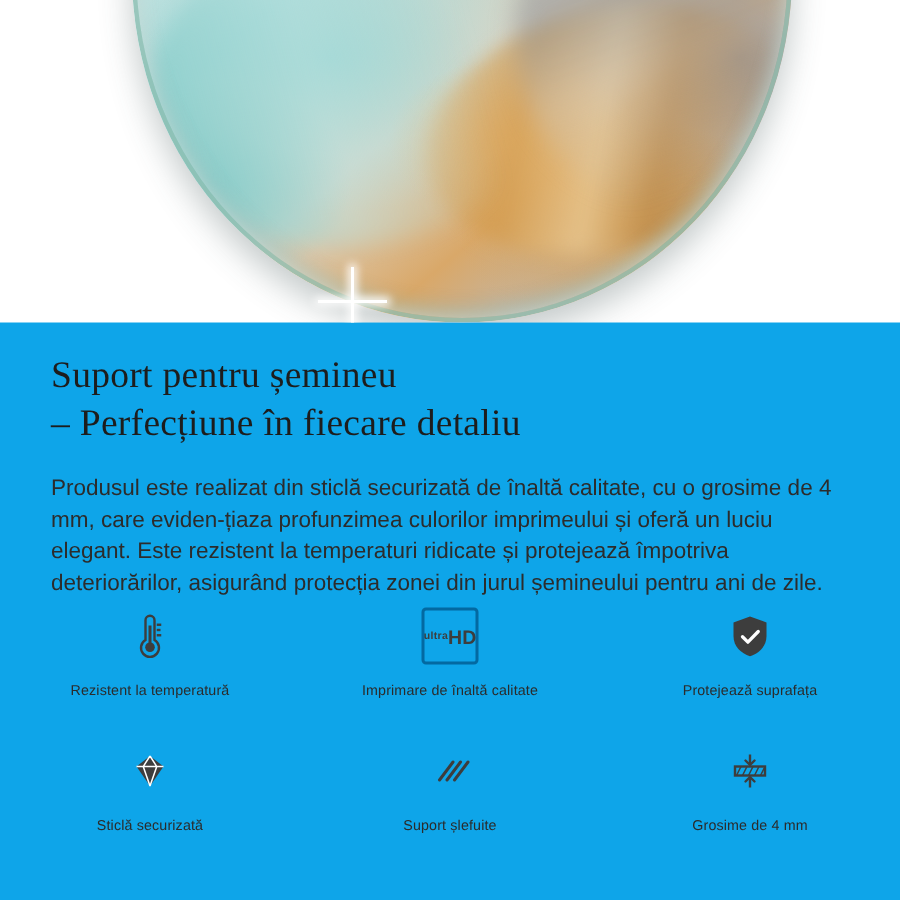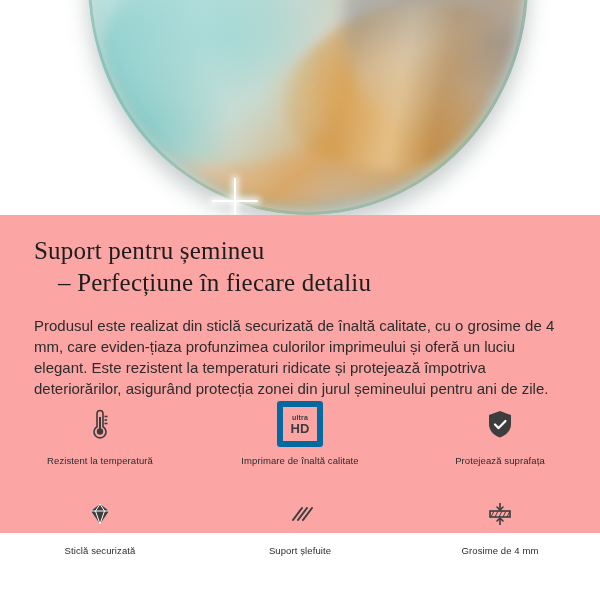--- a/index.html
+++ b/index.html
@@ -9,22 +9,22 @@
   body {
     width: 600px;
     height: 600px;
     overflow: hidden;
     background: #ffffff;
     font-family: "Liberation Sans", sans-serif;
   }
   .page {
     position: relative;
     width: 600px;
-    height: 533px;
-    background: #fca5a5;
+    height: 600px;
+    background: #0ea5e9;
   }
 
   
   .hero {
     position: absolute;
     left: 0;
     top: 0;
     width: 600px;
     height: 215px;
     overflow: hidden;
@@ -128,21 +128,20 @@
     padding: 20px 34px 0 34px;
     font-family: "Liberation Serif", serif;
     font-size: 25px;
     line-height: 32px;
     font-weight: 400;
     color: #1d1d1d;
     letter-spacing: 0.2px;
   }
   .headline .line2 {
     display: block;
-    margin-left: 24px;
   }
   .body-copy {
     margin: 0;
     padding: 16px 44px 0 34px;
     font-size: 15px;
     line-height: 21px;
     color: #2c2c2c;
   }
 
   
@@ -172,24 +171,24 @@
   .feature-label {
     margin-top: 9px;
     font-size: 9.5px;
     color: #2b2b2b;
     text-align: left;
     letter-spacing: 0.1px;
   }
   .hd-box {
     width: 34px;
     height: 34px;
-    border: 6px solid #0369a1;
+    border: 2px solid #0369a1;
     border-radius: 3px;
     display: flex;
-    flex-direction: column;
+    flex-direction: row;
     align-items: center;
     justify-content: center;
     line-height: 1;
   }
   .hd-box .hd-small {
     font-size: 7px;
     font-weight: 700;
     color: #3d3d3d;
     letter-spacing: 0.2px;
   }

